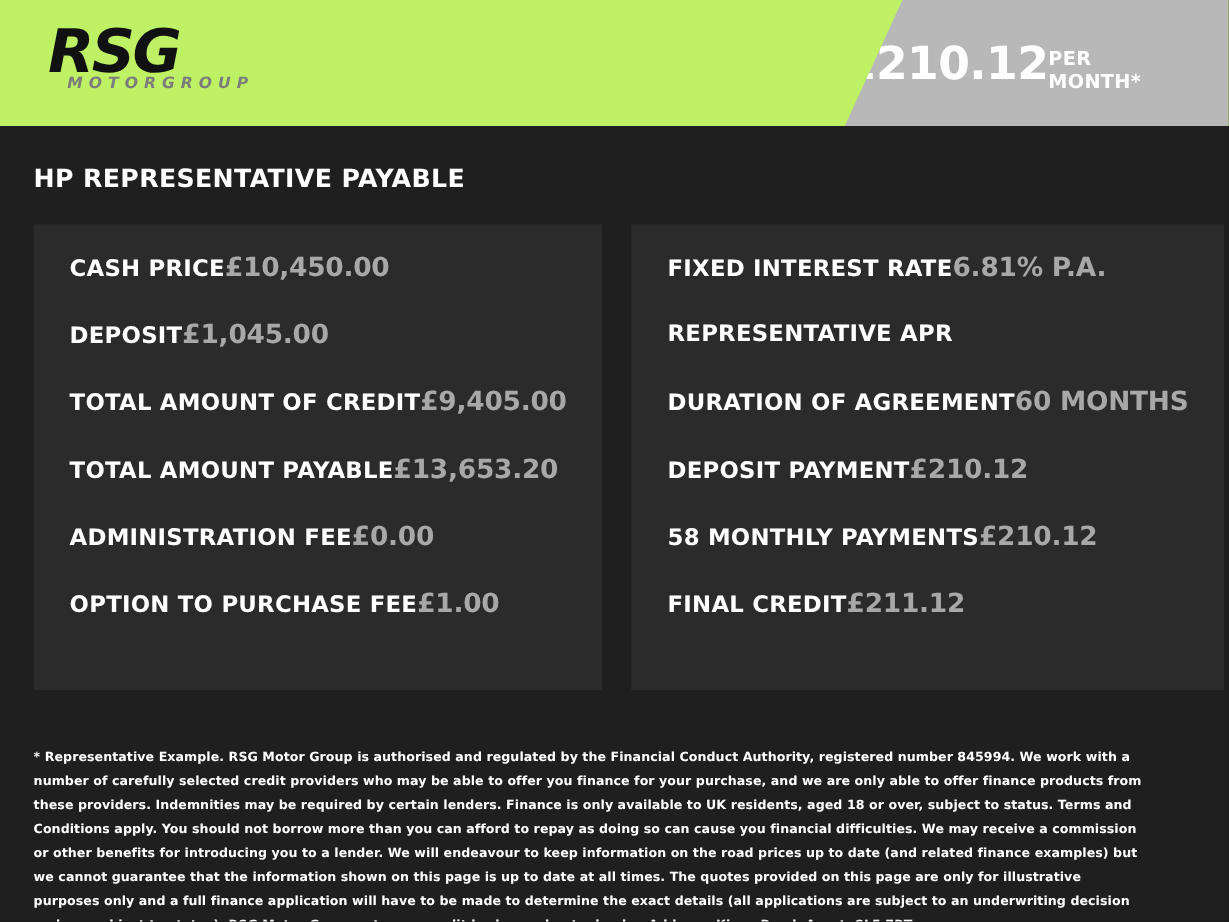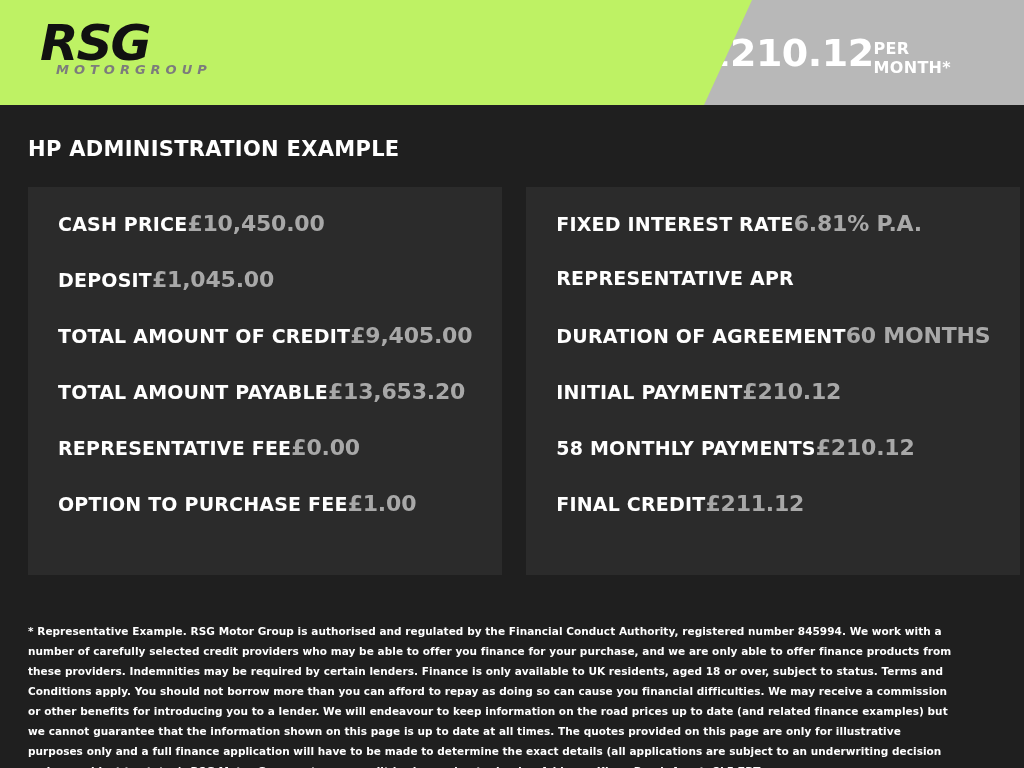--- a/index.html
+++ b/index.html
@@ -156,21 +156,21 @@
     <div class="logo-wrap">
       <div class="logo-rsg">RSG</div>
       <div class="logo-sub">MOTORGROUP</div>
     </div>
     <div class="price-banner">
       <span class="price-amount">£210.12</span>
       <span class="price-per">PER MONTH*</span>
     </div>
   </div>
 
-  <div class="title">HP ADMINISTRATION EXAMPLE</div>
+  <div class="title">HP REPRESENTATIVE PAYABLE</div>
 
   <div class="panels">
 
     <div class="panel">
       <div class="row">
         <span class="label">CASH PRICE</span>
         <span class="value">£10,450.00</span>
       </div>
       <div class="row">
         <span class="label">DEPOSIT</span>
@@ -178,21 +178,21 @@
       </div>
       <div class="row">
         <span class="label">TOTAL AMOUNT OF CREDIT</span>
         <span class="value">£9,405.00</span>
       </div>
       <div class="row">
         <span class="label">TOTAL AMOUNT PAYABLE</span>
         <span class="value">£13,653.20</span>
       </div>
       <div class="row">
-        <span class="label">REPRESENTATIVE FEE</span>
+        <span class="label">ADMINISTRATION FEE</span>
         <span class="value">£0.00</span>
       </div>
       <div class="row">
         <span class="label">OPTION TO PURCHASE FEE</span>
         <span class="value">£1.00</span>
       </div>
     </div>
 
     <div class="panel">
       <div class="row">
@@ -200,21 +200,21 @@
         <span class="value">6.81% P.A.</span>
       </div>
       <div class="row">
         <span class="label">REPRESENTATIVE APR</span>
       </div>
       <div class="row">
         <span class="label">DURATION OF AGREEMENT</span>
         <span class="value">60 MONTHS</span>
       </div>
       <div class="row">
-        <span class="label">INITIAL PAYMENT</span>
+        <span class="label">DEPOSIT PAYMENT</span>
         <span class="value">£210.12</span>
       </div>
       <div class="row">
         <span class="label">58 MONTHLY PAYMENTS</span>
         <span class="value">£210.12</span>
       </div>
       <div class="row">
         <span class="label">FINAL CREDIT</span>
         <span class="value">£211.12</span>
       </div>

